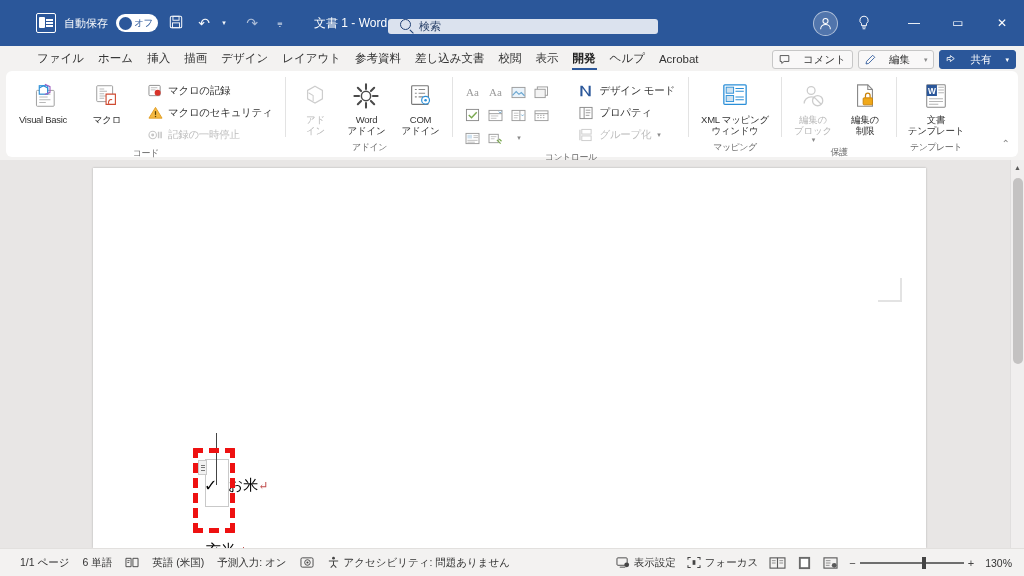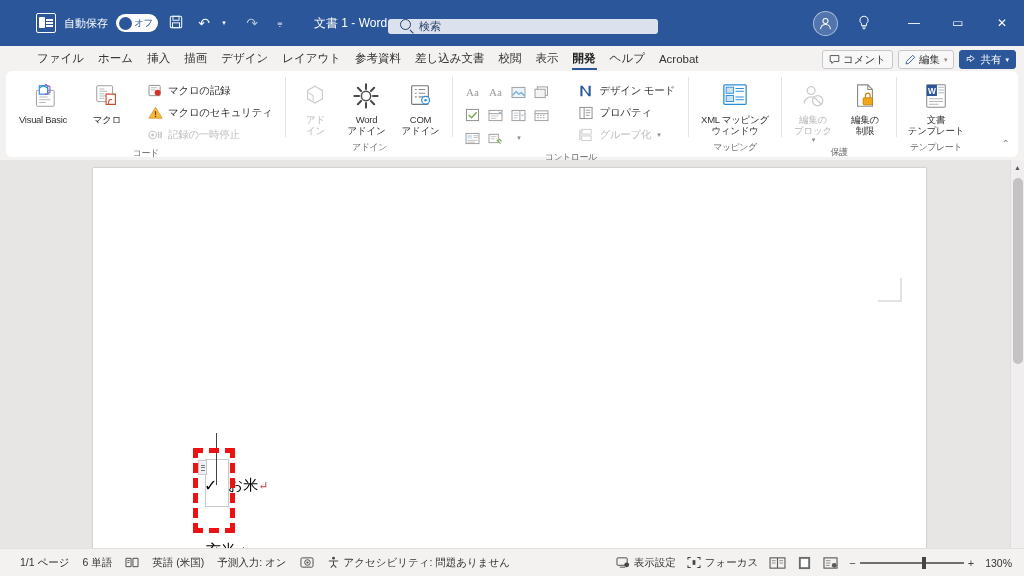--- a/index.html
+++ b/index.html
@@ -76,21 +76,21 @@
     white-space: nowrap; position: relative;
   }
   .tab.active { color: #1d1d1d; font-weight: bold; }
   .tab.active::after {
     content: ""; position: absolute; left: 6px; right: 6px; bottom: -2px;
     height: 2px; background: #2b579a;
   }
   .tb-actions { position: absolute; right: 8px; top: 50px; display: flex; gap: 5px; align-items: center; }
   .pillbtn {
     height: 19px; border: 1px solid #c7c7c7; border-radius: 3px; background: #f9f8f8;
-    display: flex; align-items: center; gap: 3px; padding: 0 6px; font-size: 10.5px;
+    display: flex; align-items: center; gap: 13px; padding: 0 6px; font-size: 10.5px;
     color: #333; cursor: pointer; white-space: nowrap;
   }
   .pillbtn.share { background: #2b579a; border-color: #2b579a; color: #ffffff; }
 
   
   .ribbon {
     position: absolute; left: 6px; top: 71px; width: 1012px; height: 86px;
     background: #ffffff; border-radius: 6px;
     display: flex; align-items: stretch;
   }

